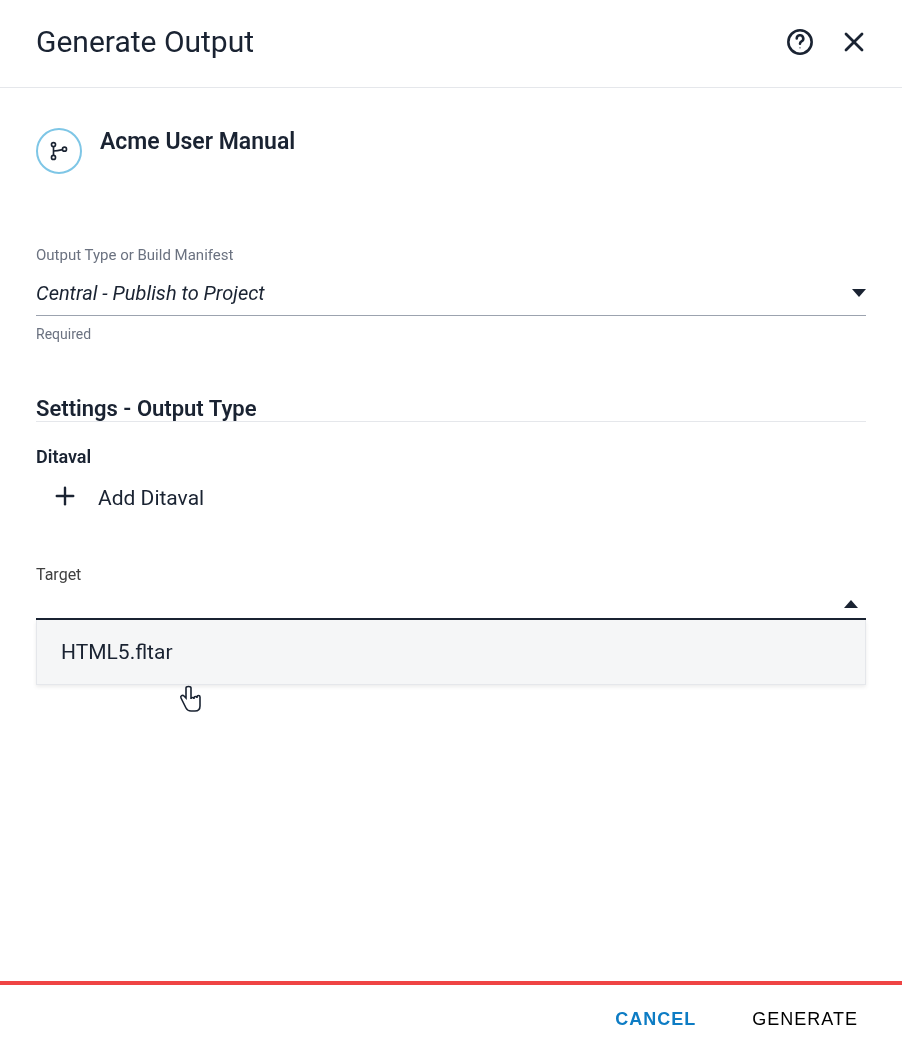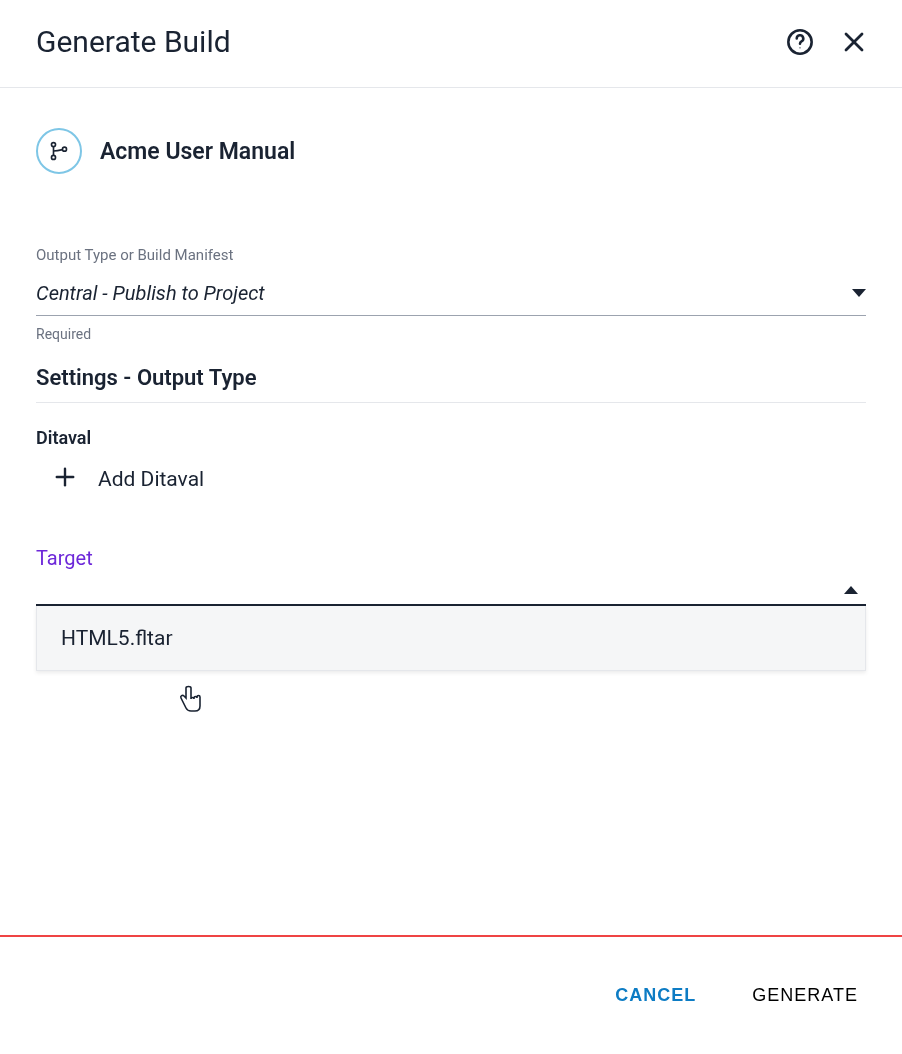--- a/index.html
+++ b/index.html
@@ -39,21 +39,20 @@
       align-items: center;
       justify-content: center;
     }
 
     .content {
       padding: 40px 36px 0 36px;
     }
 
     .project-row {
       display: flex;
-      align-items: center;
       gap: 18px;
       margin-bottom: 72px;
     }
 
     .project-ring {
       width: 46px;
       height: 46px;
       border: 2px solid #7ec6e6;
       border-radius: 50%;
       display: flex;
@@ -91,22 +90,21 @@
     .helper-text {
       font-size: 14px;
       color: #6b7280;
       margin-top: 10px;
     }
 
     .section-heading {
       font-size: 22px;
       font-weight: 600;
       color: #1a2332;
-      margin-top: 23px;
-      padding-bottom: 12px;
+      margin-top: 54px;
       border-bottom: 1px solid #e5e7eb;
     }
 
     .ditaval-label {
       font-size: 18px;
       font-weight: 600;
       color: #1a2332;
       margin-top: 24px;
       margin-bottom: 18px;
     }
@@ -124,22 +122,22 @@
       font-weight: 400;
       line-height: 1;
     }
 
     .add-ditaval-text {
       font-size: 21px;
       color: #1a2332;
     }
 
     .target-label {
-      font-size: 20px;
-      color: #6d28d9;
+      font-size: 16px;
+      color: #404040;
       margin-top: 54px;
       margin-bottom: 6px;
     }
 
     .target-select {
       border-bottom: 2px solid #1a2332;
       padding: 10px 8px 10px 0;
       display: flex;
       justify-content: flex-end;
       align-items: center;
@@ -167,22 +165,22 @@
       left: 176px;
       top: 684px;
       pointer-events: none;
     }
 
     .footer {
       position: absolute;
       bottom: 0;
       left: 0;
       right: 0;
-      border-top: 2px solid #ef4444;
-      padding: 48px 44px;
+      border-top: 4px solid #ef4444;
+      padding: 24px 44px;
       display: flex;
       justify-content: flex-end;
       gap: 56px;
     }
 
     .btn-cancel {
       background: none;
       border: none;
       font-size: 18px;
       font-weight: 600;
@@ -212,21 +210,21 @@
       width: 0; height: 0;
       border-left: 7px solid transparent;
       border-right: 7px solid transparent;
       border-bottom: 8px solid #1a2332;
     }
   </style>
 </head>
 <body>
 
 <div class="header">
-  <div class="header-title">Generate Build</div>
+  <div class="header-title">Generate Output</div>
   <div class="header-actions">
     <span class="help-icon">
       <svg width="28" height="28" viewBox="0 0 24 24" fill="none" stroke="#1a2332" stroke-width="2.2">
         <circle cx="12" cy="12" r="10"></circle>
         <path d="M9.2 9a2.8 2.8 0 1 1 4.1 2.5c-.9.5-1.3 1-1.3 2" stroke-linecap="round"></path>
         <circle cx="12" cy="17" r="0.6" fill="#1a2332" stroke="none"></circle>
       </svg>
     </span>
     <span class="close-icon">
       <svg width="24" height="24" viewBox="0 0 24 24" fill="none" stroke="#1a2332" stroke-width="2.8" stroke-linecap="round">

